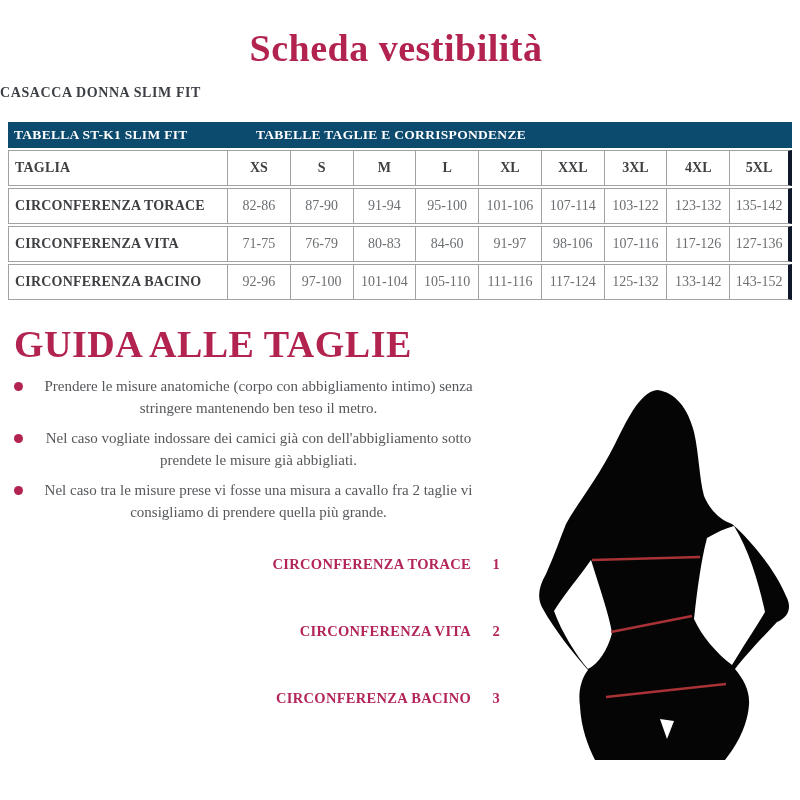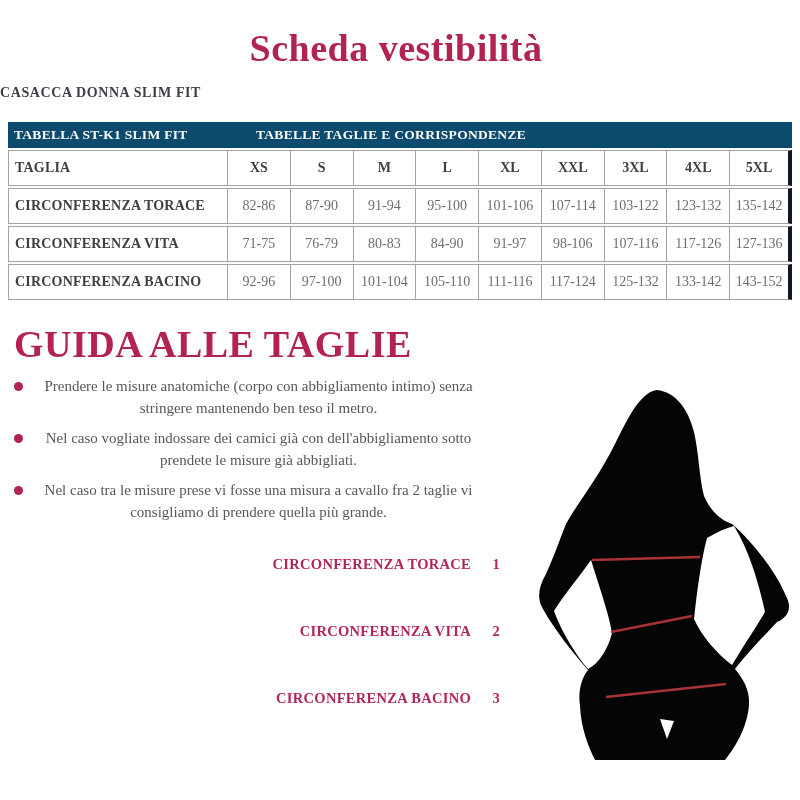--- a/index.html
+++ b/index.html
@@ -128,21 +128,21 @@
             <td class="val">107-114</td>
             <td class="val">103-122</td>
             <td class="val">123-132</td>
             <td class="val">135-142</td>
           </tr>
           <tr>
             <td class="row-label">CIRCONFERENZA VITA</td>
             <td class="val">71-75</td>
             <td class="val">76-79</td>
             <td class="val">80-83</td>
-            <td class="val">84-90</td>
+            <td class="val">84-60</td>
             <td class="val">91-97</td>
             <td class="val">98-106</td>
             <td class="val">107-116</td>
             <td class="val">117-126</td>
             <td class="val">127-136</td>
           </tr>
           <tr>
             <td class="row-label">CIRCONFERENZA BACINO</td>
             <td class="val">92-96</td>
             <td class="val">97-100</td>

